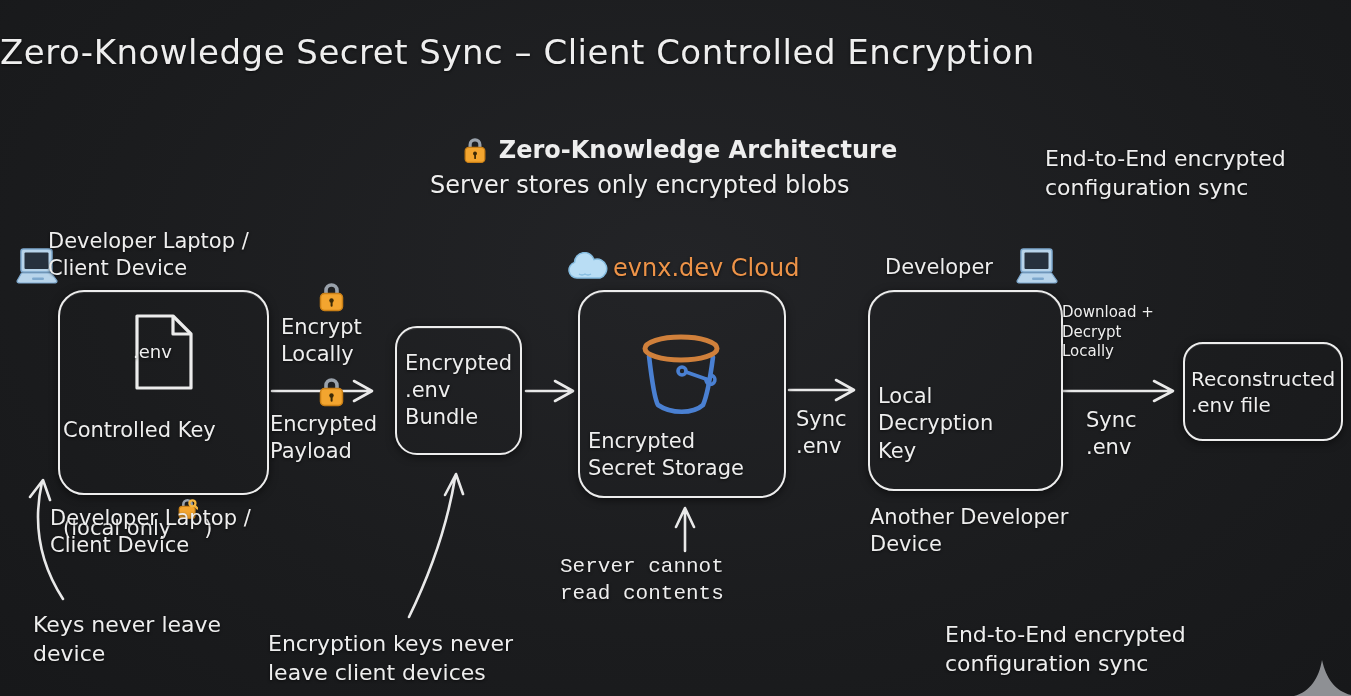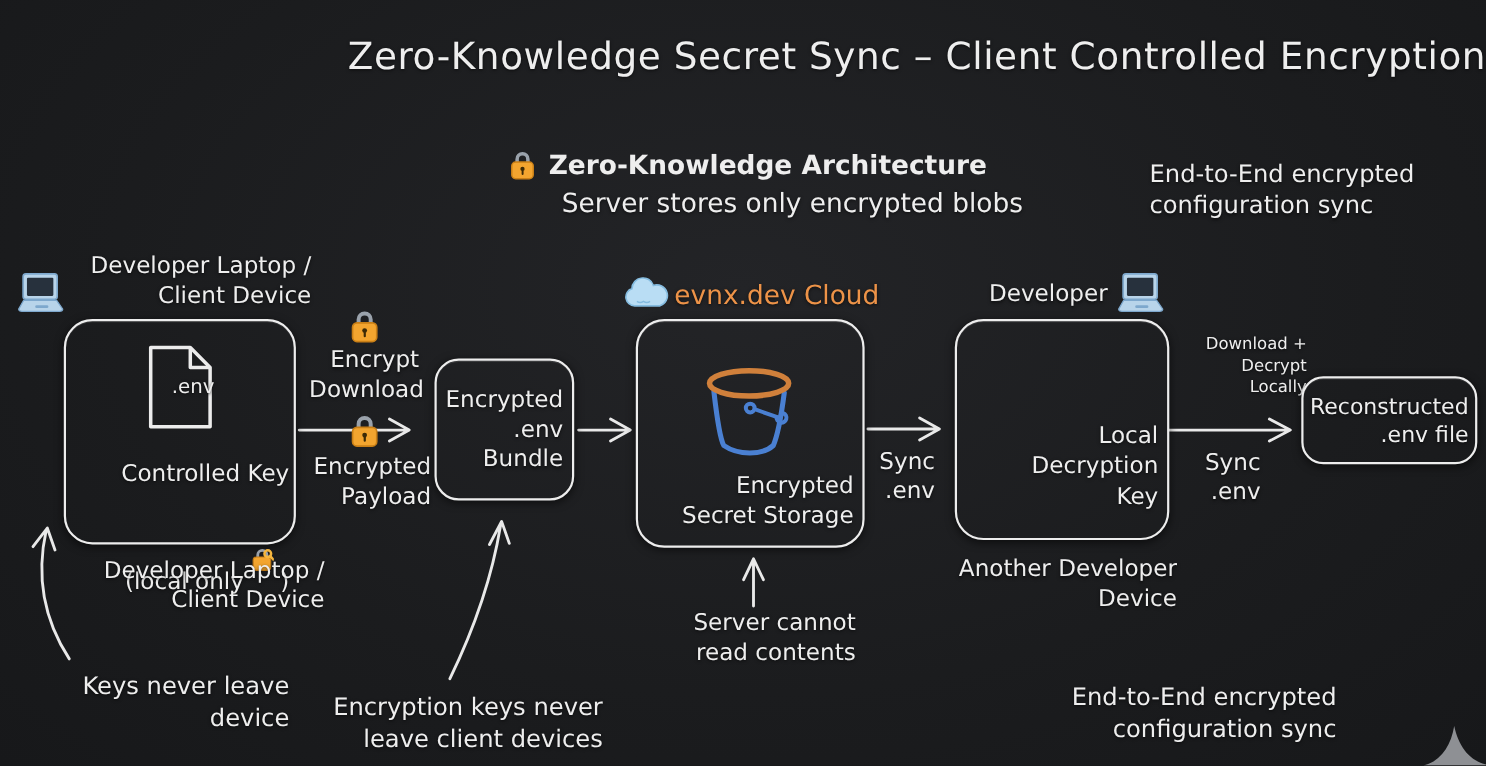--- a/index.html
+++ b/index.html
@@ -6,21 +6,21 @@
   html,body { width:1351px; height:696px; }
   body { overflow:hidden; background:#161719; }
   .canvas {
     position:relative; width:1351px; height:696px;
     background: radial-gradient(ellipse at 50% 38%, #232427 0%, #1b1c1e 60%, #17181a 100%);
     font-family:"DejaVu Sans", sans-serif;
     color:#eeeeee;
   }
   .t {
     position:absolute; white-space:pre-line; line-height:1.3;
-    text-align:right; text-shadow:0 1px 3px rgba(0,0,0,.65);
+    text-align:left; text-shadow:0 1px 3px rgba(0,0,0,.65);
   }
   .left { text-align:left; }
   .title { width:100%; top:30px; font-size:34px; letter-spacing:.5px; }
   .box {
     position:absolute; border:2.6px solid #ededed; border-radius:26px;
     box-shadow: 0 2px 8px rgba(0,0,0,.55), inset 0 1px 0 rgba(255,255,255,.12);
   }
   .box-center { display:flex; align-items:center; justify-content:center; }
   .icon { position:absolute; display:block; }
   .inline-icon { display:inline-block; vertical-align:-4px; margin:0 6px; }
@@ -101,21 +101,21 @@
 
     <span class="icon" style="left:318px; top:281px;">
       <svg width="27" height="31" viewBox="0 0 27 31">
         <path d="M8 15 V9.5 a5.5 5.5 0 0 1 11 0 V15" fill="none" stroke="#9aa2ab" stroke-width="3.6" stroke-linecap="round"></path>
         <rect x="2.5" y="12.5" width="22" height="17" rx="4" fill="#f3a52f" stroke="#c97f16" stroke-width="1.5"></rect>
         <circle cx="13.5" cy="19.5" r="2.2" fill="#3c2a06"></circle>
         <rect x="12.6" y="20.5" width="2" height="5.2" rx="1" fill="#3c2a06"></rect>
       </svg>
     </span>
     <div class="t" style="left:281px; top:314px; width:100px; font-size:21px;">Encrypt
-Download</div>
+Locally</div>
     <span class="icon" style="left:318px; top:376px;">
       <svg width="27" height="31" viewBox="0 0 27 31">
         <path d="M8 15 V9.5 a5.5 5.5 0 0 1 11 0 V15" fill="none" stroke="#9aa2ab" stroke-width="3.6" stroke-linecap="round"></path>
         <rect x="2.5" y="12.5" width="22" height="17" rx="4" fill="#f3a52f" stroke="#c97f16" stroke-width="1.5"></rect>
         <circle cx="13.5" cy="19.5" r="2.2" fill="#3c2a06"></circle>
         <rect x="12.6" y="20.5" width="2" height="5.2" rx="1" fill="#3c2a06"></rect>
       </svg>
     </span>
     <div class="t" style="left:270px; top:411px; width:122px; font-size:21px;">Encrypted
 Payload</div>
@@ -165,32 +165,32 @@
 Key</div>
     <div class="t" style="left:870px; top:504px; width:200px; font-size:21px;">Another Developer
 Device</div>
 
     <div class="t" style="left:1062px; top:303px; width:126px; font-size:15px;">Download +
 Decrypt
 Locally</div>
     <div class="t" style="left:1086px; top:407px; width:60px; font-size:21px;">Sync
 .env</div>
 
-    <div class="box box-center" style="left:1183px; top:342px; width:160px; height:80px; border-radius:20px;">
+    <div class="box box-center" style="left:1183px; top:342px; width:160px; height:99px; border-radius:20px;">
       <div class="t" style="position:static; font-size:20px;">Reconstructed
 .env file</div>
     </div>
 
     <div class="t" style="left:50px; top:505px; width:245px; font-size:21px;">Developer Laptop /
 Client Device</div>
     <div class="t" style="left:33px; top:591px; width:230px; font-size:22px;margin-top:20px;">Keys never leave
 device</div>
     <div class="t" style="left:268px; top:630px; width:280px; font-size:22px;">Encryption keys never
 leave client devices</div>
-    <div class="t" style="left:593px; top:553px; width:185px; font-size:21px;">Server cannot
+    <div class="t" style="left:560px; top:553px; width:185px; font-size:21px;font-family:Liberation Mono, monospace;">Server cannot
 read contents</div>
     <div class="t" style="left:945px; top:621px; width:270px; font-size:22px;">End-to-End encrypted
 configuration sync</div>
 
     <svg style="position:absolute; left:1284px; top:655px;" width="67" height="41" viewBox="0 0 67 41">
       <path d="M10 41 C26 37 35 23 38 5 C42 23 51 36 67 40 L67 41 Z" fill="#8e9094"></path>
     </svg>
 
   </div>
 </div>

